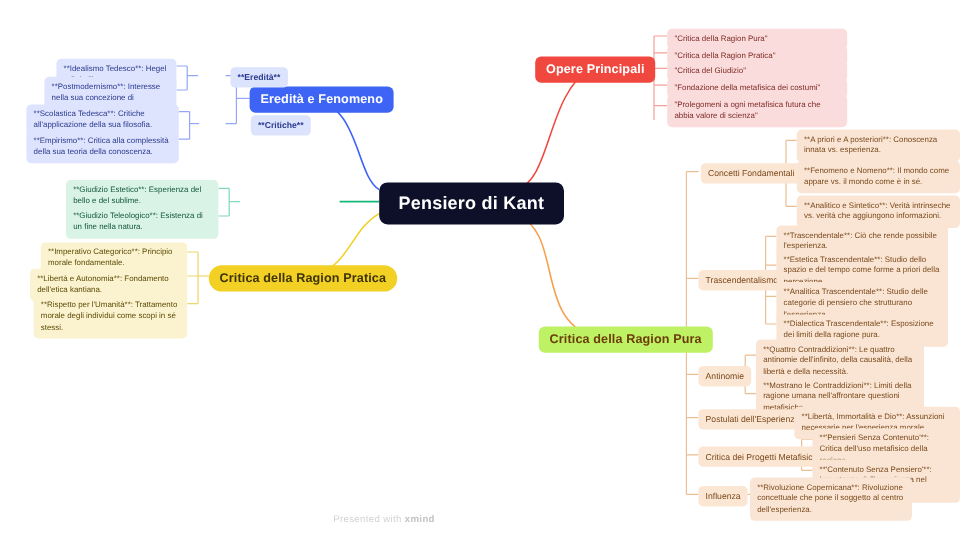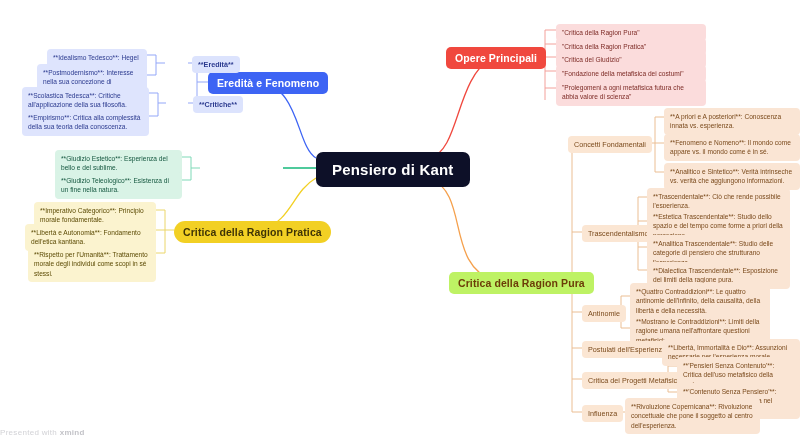--- a/index.html
+++ b/index.html
@@ -61,21 +61,21 @@
   }
   .leaf.l-red{background:#FBDCDC;color:#7d2b26;}
   .leaf.l-orange{background:#FAE5D4;color:#7a4a1c;}
   .leaf.l-blue{background:#DEE4FD;color:#2b3a8f;}
   .leaf.l-green{background:#D9F3E6;color:#14573f;}
   .leaf.l-yellow{background:#FBF3CF;color:#5c4b05;}
 
   
   .footer{
     position:absolute;left:0;bottom:9px;width:640px;
-    text-align:left;
+    text-align:center;
     font-size:8px;color:#D2D2D6;
     letter-spacing:.3px;
   }
   .footer b{color:#C3C3C8;font-weight:700;}
 </style>
 </head>
 <body>
 
 <div id="canvas">
 
@@ -131,21 +131,21 @@
   <div class="node branch b-red" style="left:446px;top:47px;">Opere Principali</div>
 
   <div class="node leaf l-red" style="left:556px;top:24px;width:150px;">"Critica della Ragion Pura"</div>
   <div class="node leaf l-red" style="left:556px;top:38px;width:150px;">"Critica della Ragion Pratica"</div>
   <div class="node leaf l-red" style="left:556px;top:51px;width:150px;">"Critica del Giudizio"</div>
   <div class="node leaf l-red" style="left:556px;top:65px;width:150px;">"Fondazione della metafisica dei costumi"</div>
   <div class="node leaf l-red" style="left:556px;top:79px;width:150px;">"Prolegomeni a ogni metafisica futura che abbia valore di scienza"</div>
 
   <div class="node branch b-orange" style="left:449px;top:272px;">Critica della Ragion Pura</div>
 
-  <div class="node chip c-orange" style="left:568px;top:136px;">Concetti Fondamentali</div>
+  <div class="node chip c-orange" style="left:584px;top:136px;">Concetti Fondamentali</div>
   <div class="node leaf l-orange" style="left:664px;top:108px;width:136px;">**A priori e A posteriori**: Conoscenza innata vs. esperienza.</div>
   <div class="node leaf l-orange" style="left:664px;top:134px;width:136px;">**Fenomeno e Nomeno**: Il mondo come appare vs. il mondo come è in sé.</div>
   <div class="node leaf l-orange" style="left:664px;top:163px;width:136px;">**Analitico e Sintetico**: Verità intrinseche vs. verità che aggiungono informazioni.</div>
 
   <div class="node chip c-orange" style="left:582px;top:225px;">Trascendentalismo</div>
   <div class="node leaf l-orange" style="left:647px;top:188px;width:143px;">**Trascendentale**: Ciò che rende possibile l'esperienza.</div>
   <div class="node leaf l-orange" style="left:647px;top:208px;width:143px;">**Estetica Trascendentale**: Studio dello spazio e del tempo come forme a priori della percezione.</div>
   <div class="node leaf l-orange" style="left:647px;top:235px;width:143px;">**Analitica Trascendentale**: Studio delle categorie di pensiero che strutturano l'esperienza.</div>
   <div class="node leaf l-orange" style="left:647px;top:262px;width:143px;">**Dialectica Trascendentale**: Esposizione dei limiti della ragione pura.</div>
 
@@ -162,21 +162,21 @@
 
   <div class="node chip c-orange" style="left:582px;top:405px;">Influenza</div>
   <div class="node leaf l-orange" style="left:625px;top:398px;width:135px;">**Rivoluzione Copernicana**: Rivoluzione concettuale che pone il soggetto al centro dell'esperienza.</div>
 
   <div class="node branch b-blue" style="left:208px;top:72px;">Eredità e Fenomeno</div>
 
   <div class="node chip c-blue" style="left:165px;top:56px;">**Eredità**</div>
   <div class="node leaf l-blue" style="left:47px;top:49px;width:100px;text-align:left;">**Idealismo Tedesco**: Hegel e Schelling.</div>
   <div class="node leaf l-blue" style="left:37px;top:64px;width:110px;">**Postmodernismo**: Interesse nella sua concezione di soggettività e conoscenza.</div>
 
-  <div class="node chip c-blue" style="left:166px;top:96px;">**Critiche**</div>
+  <div class="node chip c-blue" style="left:182px;top:96px;">**Critiche**</div>
   <div class="node leaf l-blue" style="left:22px;top:87px;width:127px;">**Scolastica Tedesca**: Critiche all'applicazione della sua filosofia.</div>
   <div class="node leaf l-blue" style="left:22px;top:109px;width:127px;">**Empirismo**: Critica alla complessità della sua teoria della conoscenza.</div>
 
   <div class="node leaf l-green" style="left:55px;top:150px;width:127px;">**Giudizio Estetico**: Esperienza del bello e del sublime.</div>
   <div class="node leaf l-green" style="left:55px;top:172px;width:127px;">**Giudizio Teleologico**: Esistenza di un fine nella natura.</div>
 
   <div class="node branch b-yellow" style="left:174px;top:221px;border-radius:11px;">Critica della Ragion Pratica</div>
   <div class="node leaf l-yellow" style="left:34px;top:202px;width:122px;">**Imperativo Categorico**: Principio morale fondamentale.</div>
   <div class="node leaf l-yellow" style="left:25px;top:224px;width:131px;">**Libertà e Autonomia**: Fondamento dell'etica kantiana.</div>
   <div class="node leaf l-yellow" style="left:28px;top:246px;width:128px;">**Rispetto per l'Umanità**: Trattamento morale degli individui come scopi in sé stessi.</div>

